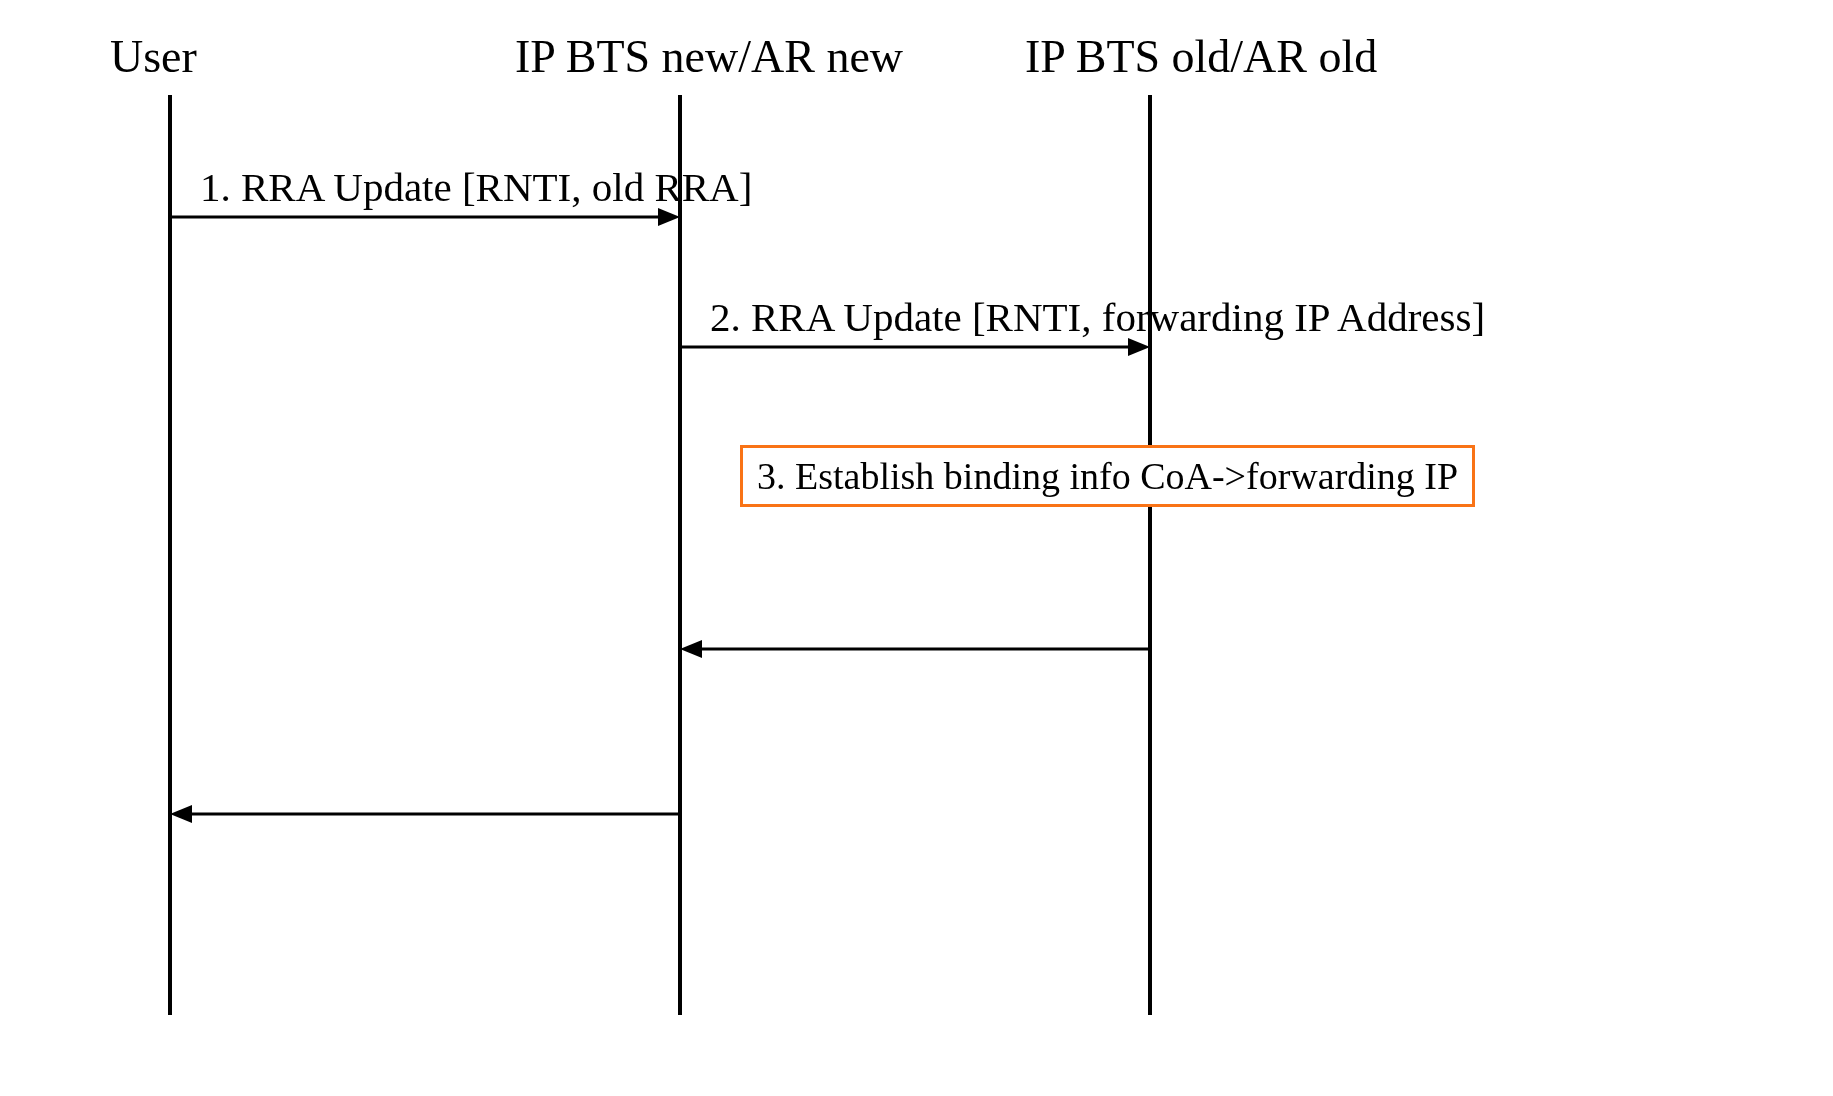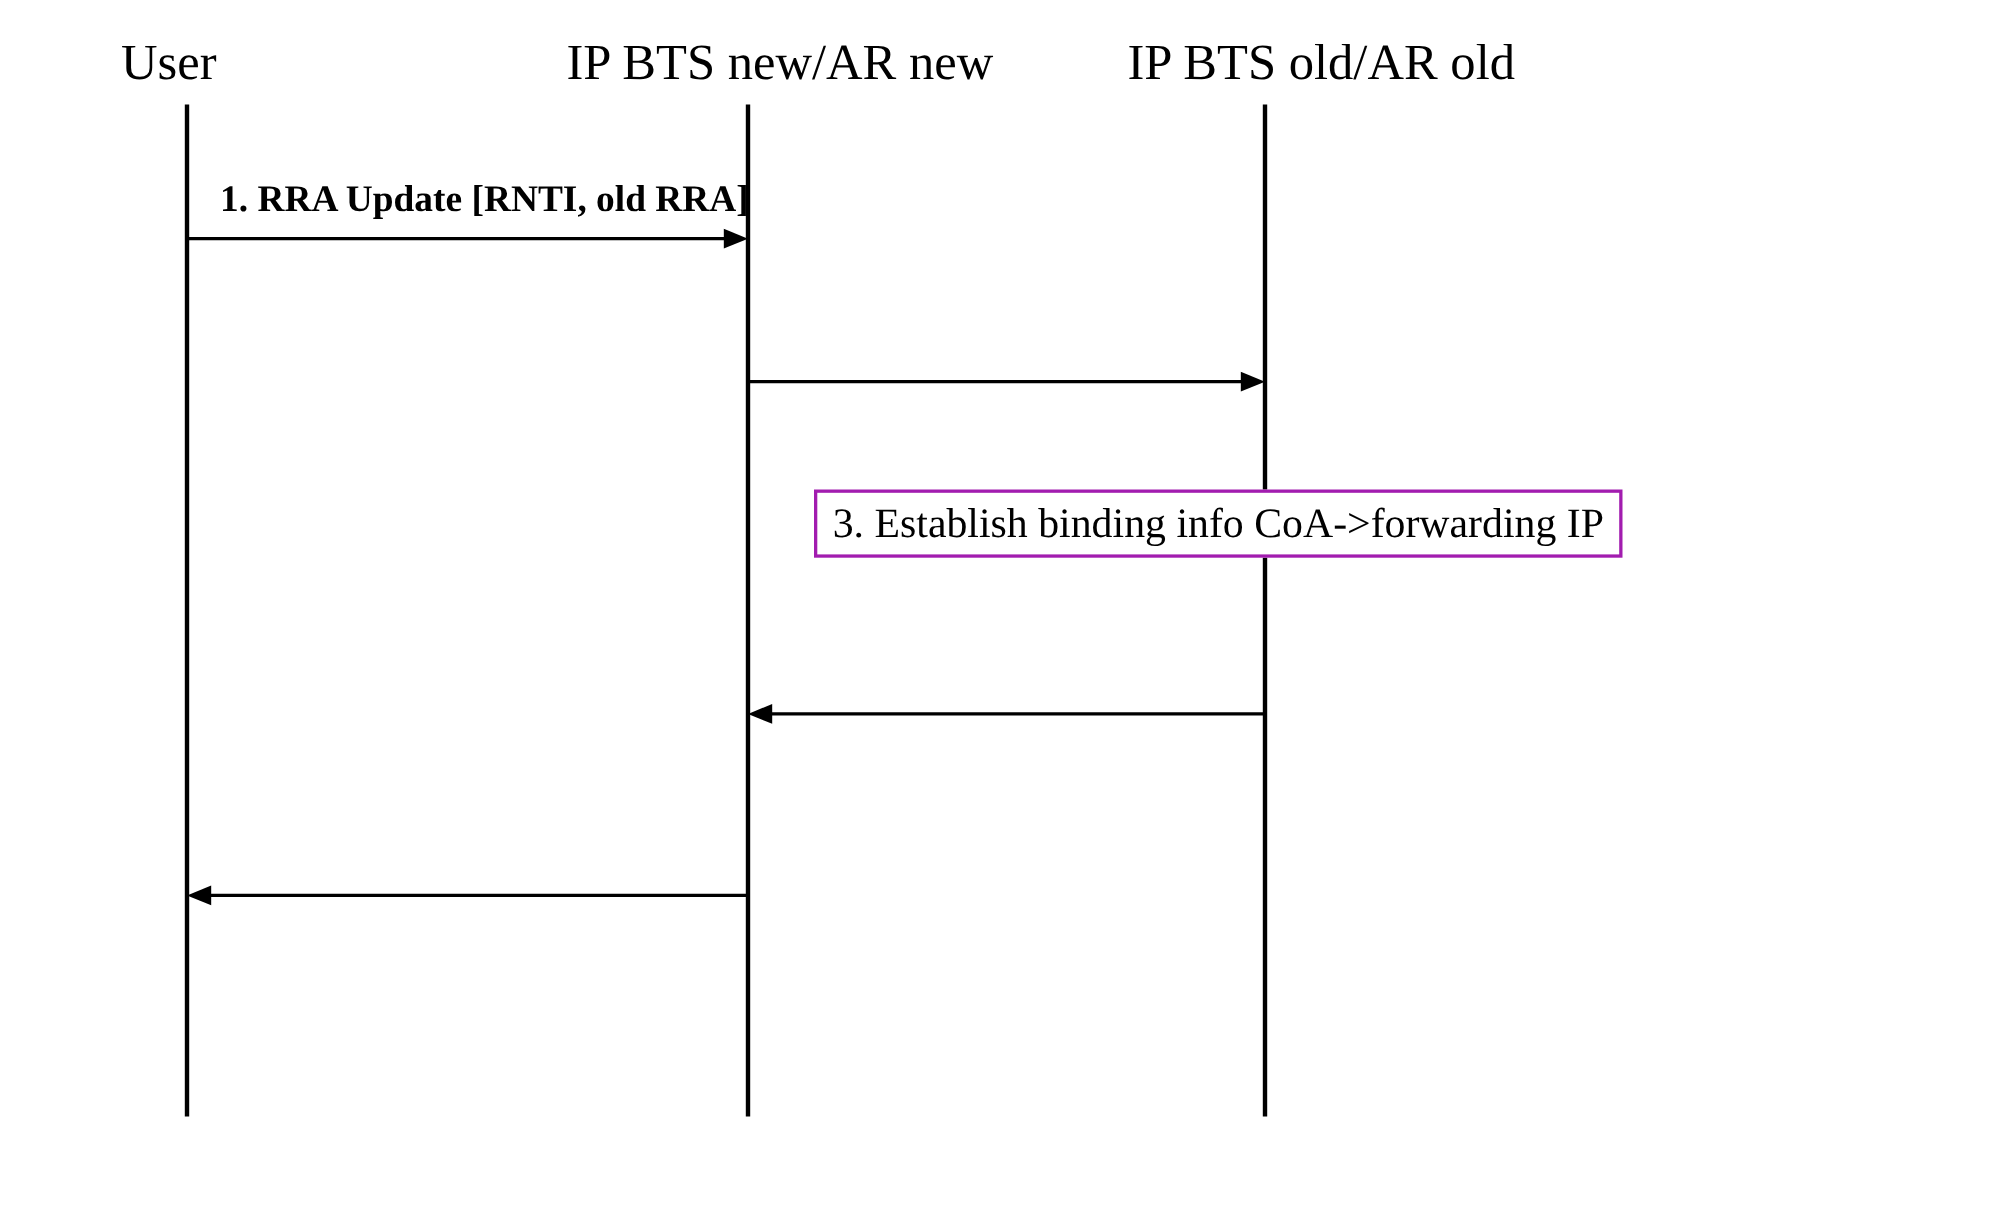--- a/index.html
+++ b/index.html
@@ -22,30 +22,30 @@
     font-weight: normal;
     white-space: nowrap;
   }
   .lifeline {
     position: absolute;
     width: 4px;
     background: #000;
   }
   .msg-label {
     position: absolute;
-    font-size: 34px;
-    font-weight: bold;
+    font-size: 41px;
+    font-weight: normal;
     white-space: nowrap;
     text-align: right;
   }
   .box-label {
     position: absolute;
     font-size: 38px;
     font-weight: normal;
-    border: 3px solid #a21caf;
+    border: 3px solid #f97316;
     padding: 6px 14px;
     background: #fff;
     white-space: nowrap;
   }
   .arrow {
     position: absolute;
   }
 </style>
 </head>
 <body>
@@ -63,20 +63,21 @@
   <div class="lifeline" style="left:678px; top:95px; height:920px;"></div>
 
   <div class="lifeline" style="left:1148px; top:95px; height:920px;"></div>
 
   <div class="msg-label" style="left:200px; top:163px;">1. RRA Update [RNTI, old RRA]</div>
   <svg class="arrow" style="left:168px; top:205px;" width="514" height="30">
     <line x1="2" y1="12" x2="500" y2="12" stroke="#000" stroke-width="3"></line>
     <polygon points="512,12 490,3 490,21" fill="#000"></polygon>
   </svg>
 
+  <div class="msg-label" style="left:710px; top:293px;">2. RRA Update [RNTI, forwarding IP Address]</div>
   <svg class="arrow" style="left:678px; top:335px;" width="474" height="30">
     <line x1="2" y1="12" x2="460" y2="12" stroke="#000" stroke-width="3"></line>
     <polygon points="472,12 450,3 450,21" fill="#000"></polygon>
   </svg>
 
   <div class="box-label" style="left:740px; top:445px;">3. Establish binding info CoA-&gt;forwarding IP</div>
 
   <svg class="arrow" style="left:678px; top:637px;" width="474" height="30">
     <line x1="14" y1="12" x2="472" y2="12" stroke="#000" stroke-width="3"></line>
     <polygon points="2,12 24,3 24,21" fill="#000"></polygon>

